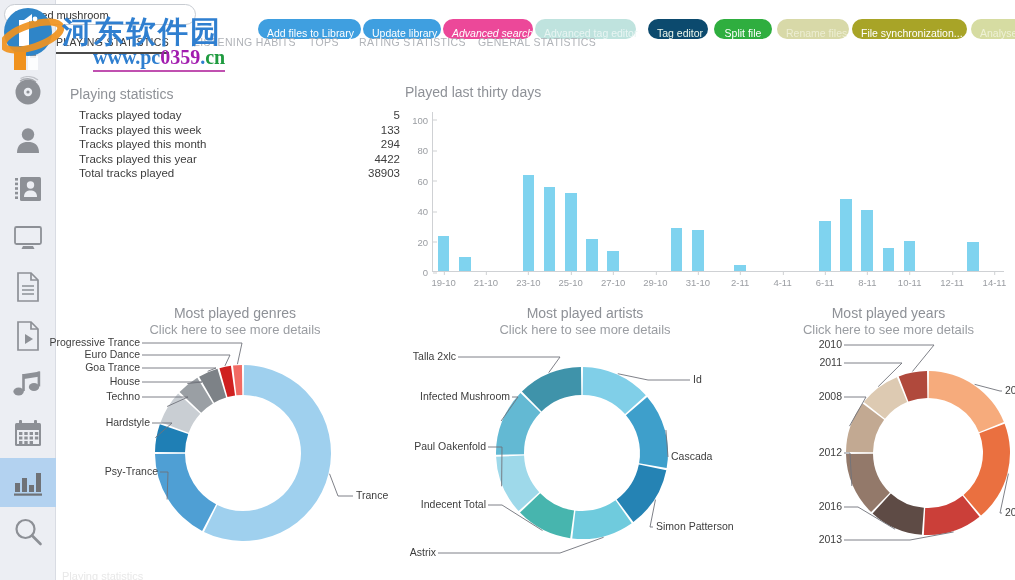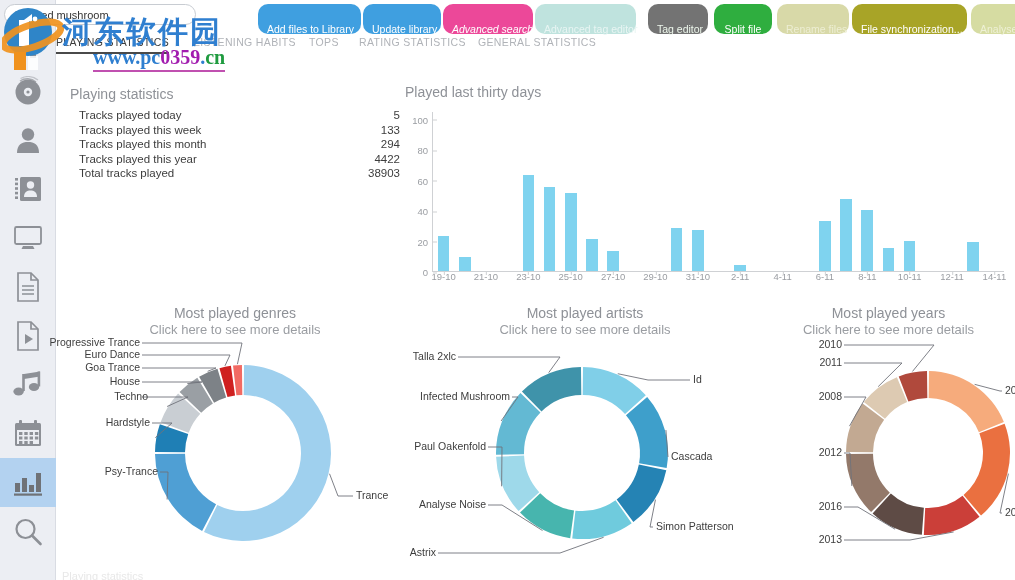--- a/index.html
+++ b/index.html
@@ -39,27 +39,27 @@
     position: absolute; left: 4px; top: 4px; width: 192px; height: 21px;
   }
   #search-input {
     width: 192px; height: 21px;
     border: 1px solid #c8ccd2; border-radius: 11px;
     padding: 0 10px;
     font-size: 11px; font-family: "Liberation Sans", sans-serif;
     color: #333; background: #fff; outline: none;
   }
   .tbtn {
-    position: absolute; top: 4px; height: 20px;
+    position: absolute; top: 19px; height: 20px;
     border-radius: 10px;
     border: none;
     color: #fff;
     font-size: 10.5px;
     font-family: "Liberation Sans", sans-serif;
-    padding: 15px 9px;
+    padding: 4px 9px;
     line-height: 20px;
     white-space: nowrap;
     cursor: pointer;
     display: inline-block;
   }
   .tbtn.dim { cursor: default; }
 
   
   #tabs {
     position: absolute; left: 56px; top: 36px; width: 959px; height: 26px;
@@ -136,21 +136,21 @@
     width: 4px; height: 1px; background: #cfd1d4;
   }
   .bar {
     position: absolute; bottom: 0;
     background: #7fd3ef;
   }
   .xtick {
     position: absolute; top: 100%;
     font-size: 9.5px; color: #9a9da2;
     transform: translateX(-50%);
-    white-space: nowrap;
+    padding-top: 6px; white-space: nowrap;
   }
   .xtick i {
     position: absolute; left: 50%; top: 0;
     width: 1px; height: 4px; background: #cfd1d4;
   }
 
   
   .donut-sec { position: absolute; }
   .donut-wrap { position: absolute; }
   .lbl {
@@ -301,21 +301,21 @@
 
   <div id="search-wrap">
     <input id="search-input" type="text" value="infected mushroom" style="">
   </div>
 
   <div id="toolbar-buttons">
       <div class="tbtn" style="left: 258px; width: 103px; background: rgb(63, 159, 224); color: rgb(255, 255, 255); text-align: center;">Add files to Library</div>
       <div class="tbtn" style="left: 363px; width: 78px; background: rgb(63, 159, 224); color: rgb(255, 255, 255); text-align: center;">Update library</div>
       <div class="tbtn" style="left: 443px; width: 90px; background: #ec4899; color: rgb(255, 255, 255);  font-style: italic;">Advanced search</div>
       <div class="tbtn dim" style="left: 535px; width: 101px; background: rgb(191, 227, 222); color: rgb(232, 245, 243); text-align: center;">Advanced tag editor</div>
-      <div class="tbtn dim" style="left: 648px; width: 60px; background: #737373; color: rgb(237, 247, 236); text-align: center;">Tag editor</div>
+      <div class="tbtn dim" style="left: 648px; width: 60px; background: #0c4a6e; color: rgb(237, 247, 236); text-align: center;">Tag editor</div>
       <div class="tbtn" style="left: 714px; width: 58px; background: rgb(47, 174, 63); color: rgb(255, 255, 255); text-align: center;">Split file</div>
       <div class="tbtn dim" style="left: 777px; width: 72px; background: rgb(216, 217, 168); color: rgb(237, 238, 211); text-align: center;">Rename files</div>
       <div class="tbtn" style="left: 852px; width: 115px; background: rgb(168, 164, 39); color: rgb(255, 255, 255); text-align: center;">File synchronization...</div>
       <div class="tbtn dim" style="left: 971px; width: 60px; background: rgb(214, 220, 162); color: rgb(238, 241, 214); text-align: center;">Analyse f</div>
     </div>
 
   <div id="tabs">
       <div class="tab active" style="left: 0px;">PLAYING STATISTICS</div>
       <div class="tab" style="left: 138px;">LISTENING HABITS</div>
       <div class="tab" style="left: 253px;">TOPS</div>
@@ -421,21 +421,21 @@
           <polyline points="95.32526997222512,102.69831007513261 112,88 92,88" fill="none" stroke="#70737a" stroke-width="0.9"></polyline>
           <polyline points="107.11502537248576,71.49762774028059 128,62 82,62" fill="none" stroke="#70737a" stroke-width="0.9"></polyline>
           <polyline points="127.3534035861222,48.5416937468887 142,47 82,47" fill="none" stroke="#70737a" stroke-width="0.9"></polyline>
           <polyline points="147.65383773350447,36.319838314125704 156,33 82,33" fill="none" stroke="#70737a" stroke-width="0.9"></polyline>
           <polyline points="164.9519307132704,30.849169854662847 170,20 82,20" fill="none" stroke="#70737a" stroke-width="0.9"></polyline>
           <polyline points="177.41164376189104,29.175621169883826 182,8 82,8" fill="none" stroke="#70737a" stroke-width="0.9"></polyline>
         </svg>
         <div class="lbl" style="left: 296px; top: 154px;">Trance</div>
         <div class="lbl l" style="left: 98px; top: 130px;">Psy-Trance</div>
         <div class="lbl l" style="left: 90px; top: 81px;">Hardstyle</div>
-        <div class="lbl l" style="left: 80px; top: 55px; margin-left: 8px;">Techno</div>
+        <div class="lbl l" style="left: 80px; top: 55px;">Techno</div>
         <div class="lbl l" style="left: 80px; top: 40px; padding-left: 12px;">House</div>
         <div class="lbl l" style="left: 80px; top: 26px;">Goa Trance</div>
         <div class="lbl l" style="left: 80px; top: 13px;">Euro Dance</div>
         <div class="lbl l" style="left: 80px; top: 1px;">Progressive Trance</div>
       </div>
   </div>
 
   <div class="donut-sec" id="sec-artists" style="left:410px; top:305px; width:350px; height:265px;">
     <div class="sec-title">Most played artists</div>
     <div class="sec-sub">Click here to see more details</div>
@@ -455,21 +455,21 @@
           <polyline points="193.63602018334237,202.2667350181909 150,218 28,218" fill="none" stroke="#70737a" stroke-width="0.9"></polyline>
           <polyline points="132.50282652265943,195.517567604388 92,170 78,170" fill="none" stroke="#70737a" stroke-width="0.9"></polyline>
           <polyline points="91.62248067151805,151.29345861576283 92,112 78,112" fill="none" stroke="#70737a" stroke-width="0.9"></polyline>
           <polyline points="91.10944572772212,85.97316391643307 108,62 102,62" fill="none" stroke="#70737a" stroke-width="0.9"></polyline>
           <polyline points="138.70654138423714,37.622480671518076 150,22 48,22" fill="none" stroke="#70737a" stroke-width="0.9"></polyline>
         </svg>
         <div class="lbl" style="left: 283px; top: 38px;">Id</div>
         <div class="lbl" style="left: 261px; top: 115px;">Cascada</div>
         <div class="lbl" style="left: 246px; top: 185px;">Simon Patterson</div>
         <div class="lbl l" style="left: 26px; top: 211px;">Astrix</div>
-        <div class="lbl l" style="left: 76px; top: 163px;">Analyse Noise</div>
+        <div class="lbl l" style="left: 76px; top: 163px;">Indecent Total</div>
         <div class="lbl l" style="left: 76px; top: 105px;">Paul Oakenfold</div>
         <div class="lbl l" style="left: 100px; top: 55px;">Infected Mushroom</div>
         <div class="lbl l" style="left: 46px; top: 15px;">Talla 2xlc</div>
       </div>
   </div>
 
   <div class="donut-sec" id="sec-years" style="left:762px; top:305px; width:253px; height:265px;">
     <div class="sec-title">Most played years</div>
     <div class="sec-sub">Click here to see more details</div>
     <div class="donut-wrap" id="donut-years" style="left:0; top:30px; width:253px; height:230px;">

